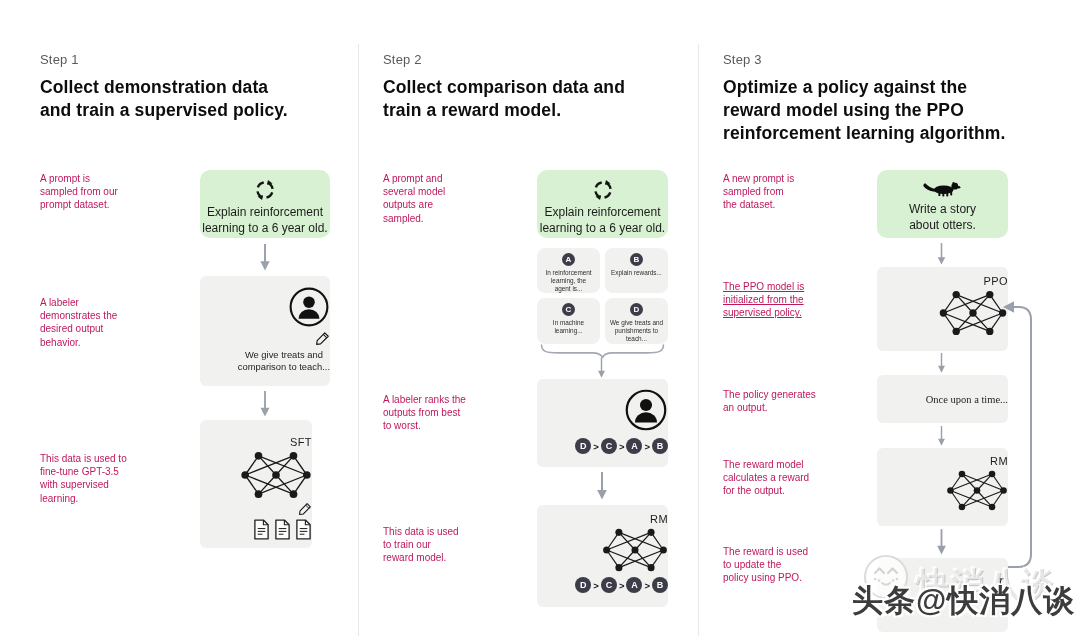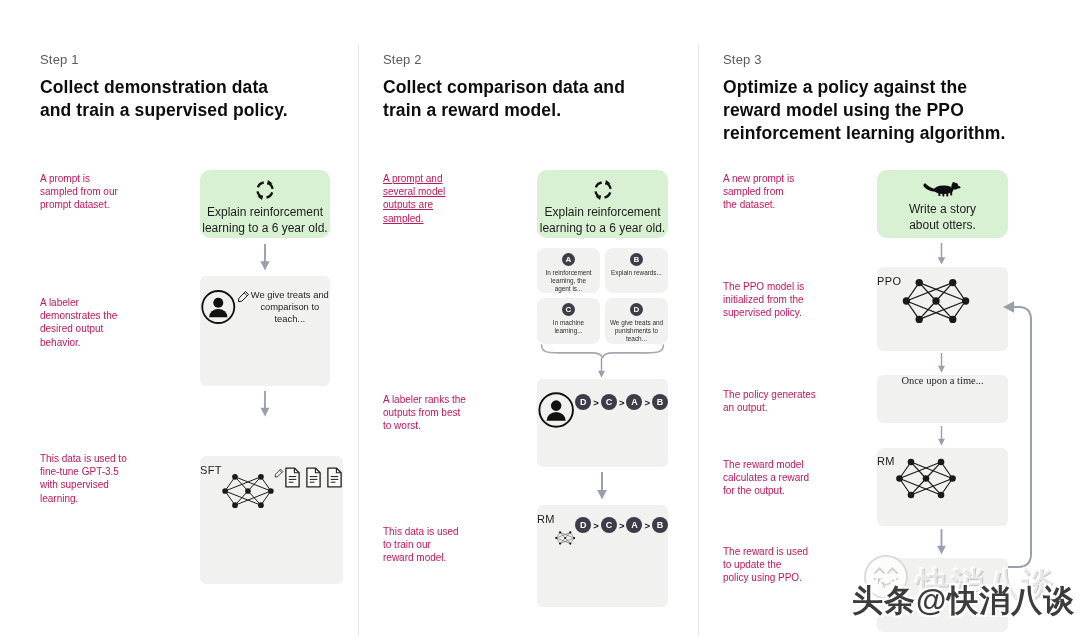--- a/index.html
+++ b/index.html
@@ -4,21 +4,21 @@
 <style>
   html,body{margin:0;padding:0;background:#fff;}
   .page{position:relative;width:1080px;height:640px;background:#ffffff;overflow:hidden;
         font-family:"Liberation Sans",sans-serif;color:#161616;}
   .abs{position:absolute;}
   .divider{width:1px;background:#e8e8e8;}
   .step-label{font-size:13px;color:#5a5a5a;letter-spacing:.2px;}
   .col-title{font-size:17.5px;font-weight:700;color:#0d0d0d;line-height:1.3;white-space:pre-line;letter-spacing:.1px;}
   .side-label{font-size:10px;color:#be185d;line-height:1.32;white-space:pre-line;}
   .gbox{background:#d8f1d2;border-radius:10px;display:flex;flex-direction:column;align-items:center;justify-content:flex-start;padding-top:9px;box-sizing:border-box;}
-  .bbox{background:#f1f1ef;border-radius:6px;display:flex;flex-direction:row;align-items:flex-start;box-sizing:border-box;}
+  .bbox{background:#f1f1ef;border-radius:6px;display:flex;flex-direction:column;align-items:flex-end;box-sizing:border-box;}
   .gcaption{font-size:12px;line-height:1.32;color:#1c1c1c;text-align:center;white-space:pre-line;margin-top:4px;}
   .bcaption{font-size:9.4px;line-height:1.3;color:#232323;text-align:center;white-space:pre-line;}
   .model-title{font-size:11px;color:#1d1d1d;letter-spacing:.4px;}
   .mini-grid{display:flex;flex-wrap:wrap;gap:5px;}
   .mini-box{background:#f1f1ef;border-radius:8px;width:63px;box-sizing:border-box;display:flex;flex-direction:column;align-items:center;padding-top:5px;}
   .letter-circle{width:13px;height:13px;border-radius:50%;background:#3d3d49;color:#fff;font-size:8px;font-weight:700;display:flex;align-items:center;justify-content:center;flex:0 0 auto;}
   .mini-text{font-size:6.4px;line-height:1.22;text-align:center;white-space:pre-line;color:#2e2e2e;margin-top:3px;}
   .rank-row{display:flex;align-items:center;justify-content:center;margin-top:6px;}
   .badge{width:16px;height:16px;border-radius:50%;background:#3d3d49;color:#fff;font-size:9px;font-weight:700;display:inline-flex;align-items:center;justify-content:center;}
   .gt{font-size:9.5px;font-weight:700;color:#15151c;margin:0 2px;}
@@ -144,21 +144,21 @@
     </div>
 
     <svg class="abs" style="left:259px;top:391px;" width="12" height="26">
         <use href="#sym-arrow"></use>
       </svg>
 
     <div class="abs side-label" style="left:40px;top:452px;width:175px;">This data is used to
 fine-tune GPT-3.5
 with supervised
 learning.</div>
-    <div class="abs bbox" style="left:200px;top:420px;width:143px;height:128px;padding-top:8px;margin-top:36px;">
+    <div class="abs bbox" style="left:200px;top:420px;width:112px;height:128px;padding-top:16px;">
       <div class="model-title">SFT</div>
       <svg width="72" height="50" style="margin-top:2px;">
           <use href="#sym-net"></use>
         </svg>
       <svg width="14" height="14" style="margin-top:2px;">
           <use href="#sym-pencil"></use>
         </svg>
       <div style="display:flex;gap:4px;margin-top:3px;">
         <svg width="17" height="21">
             <use href="#sym-doc"></use>
@@ -171,21 +171,21 @@
           </svg>
       </div>
     </div>
   </div>
 
   <div class="abs" style="left:358px;top:0;width:340px;height:640px;">
     <div class="abs step-label" style="left:25px;top:52px;">Step 2</div>
     <div class="abs col-title" style="left:25px;top:76px;width:305px;">Collect comparison data and
 train a reward model.</div>
 
-    <div class="abs side-label" style="left:25px;top:172px;width:150px;text-decoration:underline;">A prompt and
+    <div class="abs side-label" style="left:25px;top:172px;width:150px;">A prompt and
 several model
 outputs are
 sampled.</div>
     <div class="abs gbox" style="left:179px;top:170px;width:131px;height:68px;">
       <svg width="22" height="22">
           <use href="#sym-cycle"></use>
         </svg>
       <div class="gcaption">Explain reinforcement
 learning to a 6 year old.</div>
     </div>
@@ -277,21 +277,21 @@
           <use href="#sym-otter"></use>
         </svg>
       <div class="gcaption">Write a story
 about otters.</div>
     </div>
 
     <svg class="abs" style="left:238px;top:243px;" width="11" height="22">
         <use href="#sym-arrow"></use>
       </svg>
 
-    <div class="abs side-label" style="left:25px;top:280px;width:170px;">The PPO model is
+    <div class="abs side-label" style="left:25px;top:280px;width:170px;text-decoration:underline;">The PPO model is
 initialized from the
 supervised policy.</div>
     <div class="abs bbox" style="left:179px;top:267px;width:131px;height:84px;padding-top:8px;">
       <div class="model-title">PPO</div>
       <svg width="70" height="48" style="margin-top:2px;">
           <use href="#sym-net"></use>
         </svg>
     </div>
 
     <svg class="abs" style="left:238px;top:353px;" width="11" height="20">

